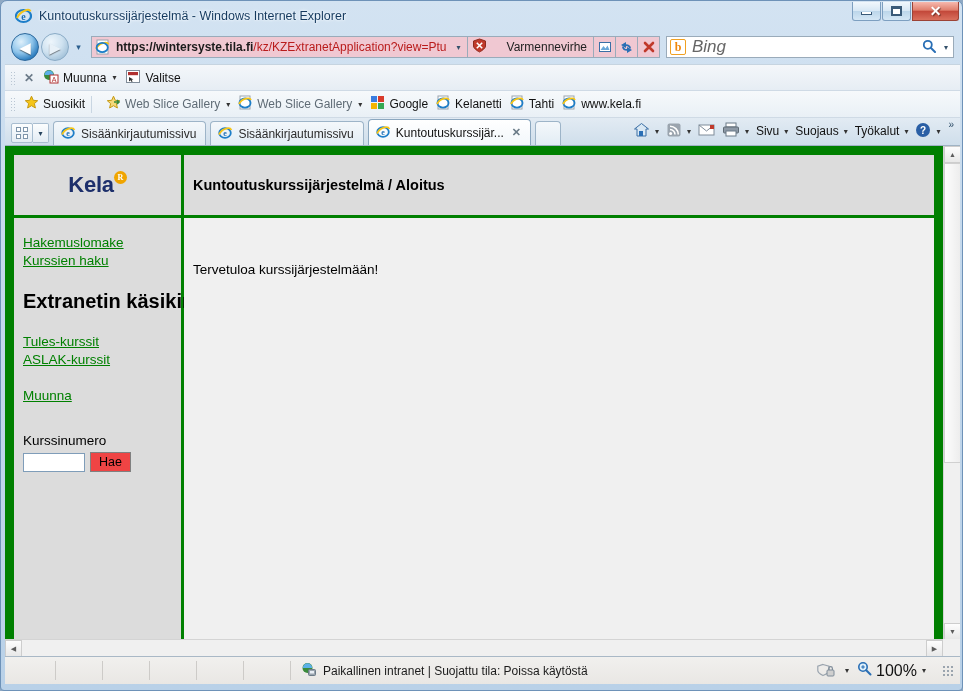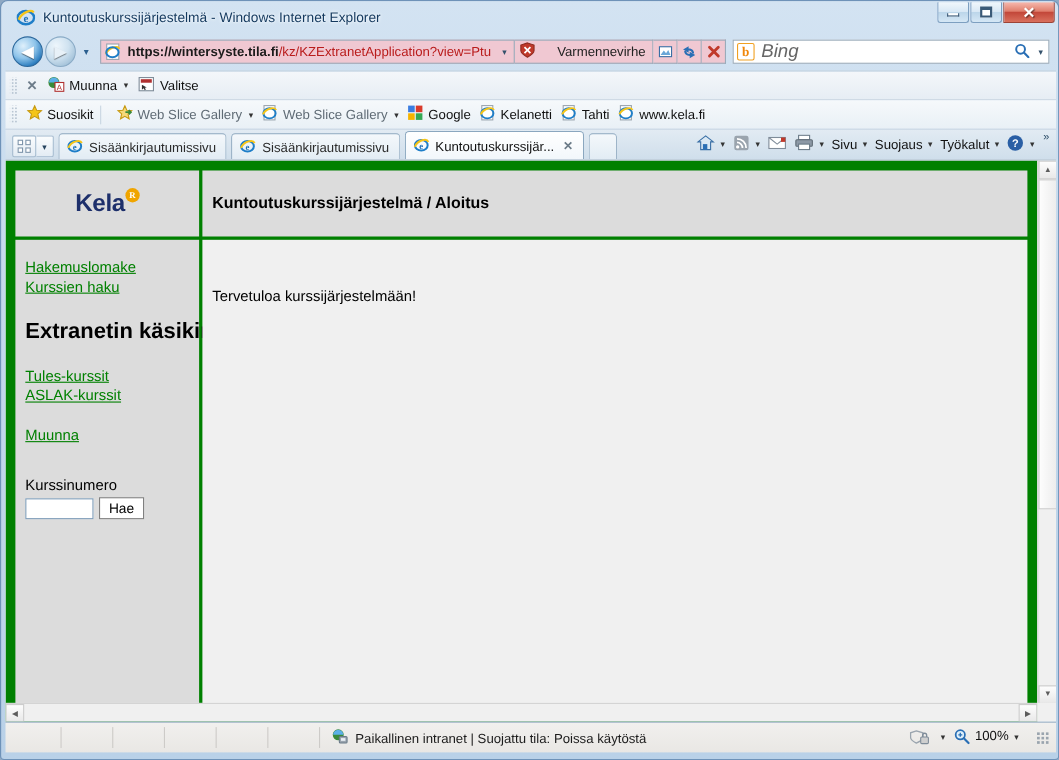--- a/index.html
+++ b/index.html
@@ -271,21 +271,21 @@
   .kurssi-label { font-size:13.5px;color:#000;margin-top:28px;margin-bottom:4px;}
   .kurssi-row { display:flex;align-items:center;gap:5px;}
   .kurssi-input {
     width:62px;height:19px;
     border:1px solid #7f9db9;
     background:#fff;
   }
   .hae-btn {
     height:20px;padding:0 8px;
     border:1px solid #808080;
-    background:#ffffff;
+    background:#ef4444;
     font-size:12.5px;
     font-family:"Liberation Sans", sans-serif;
     color:#000;
   }
   .contentcol {
     flex:1 1 auto;
     display:flex;flex-direction:column;
     margin-left:3px;
   }
   .contenthead {
@@ -344,21 +344,21 @@
     border-top:1px solid #a9b8c6;
     display:flex;align-items:center;
   }
   .st-zone {
     display:flex;align-items:center;margin-left:10px;font-size:12px;color:#1b1b1b;white-space:nowrap;
   }
   .st-zone .lbl { margin-left:6px; }
   .st-right { margin-left:auto;display:flex;align-items:center;margin-right:6px;}
   .st-prot { display:flex;align-items:center;margin-right:4px;}
   .st-caret { font-size:8px;color:#333;margin:0 8px 0 5px;}
-  .st-zoom { display:flex;align-items:flex-start;font-size:12px;color:#111;}
+  .st-zoom { display:flex;align-items:flex-end;font-size:16px;color:#111;}
   .st-zoom .lbl { margin-left:4px; }
   .resizer { width:12px;height:12px;margin-left:8px;
     background-image: radial-gradient(#9aa4ae 40%, transparent 41%);
     background-size:4px 4px; }
   .stat-divs { display:flex;align-items:center;height:19px;margin-left:4px;}
   .stat-divs i { display:block;width:1px;height:19px;background:#cdcbc8;margin-left:46px;}
 </style>
 </head>
 <body>
 

